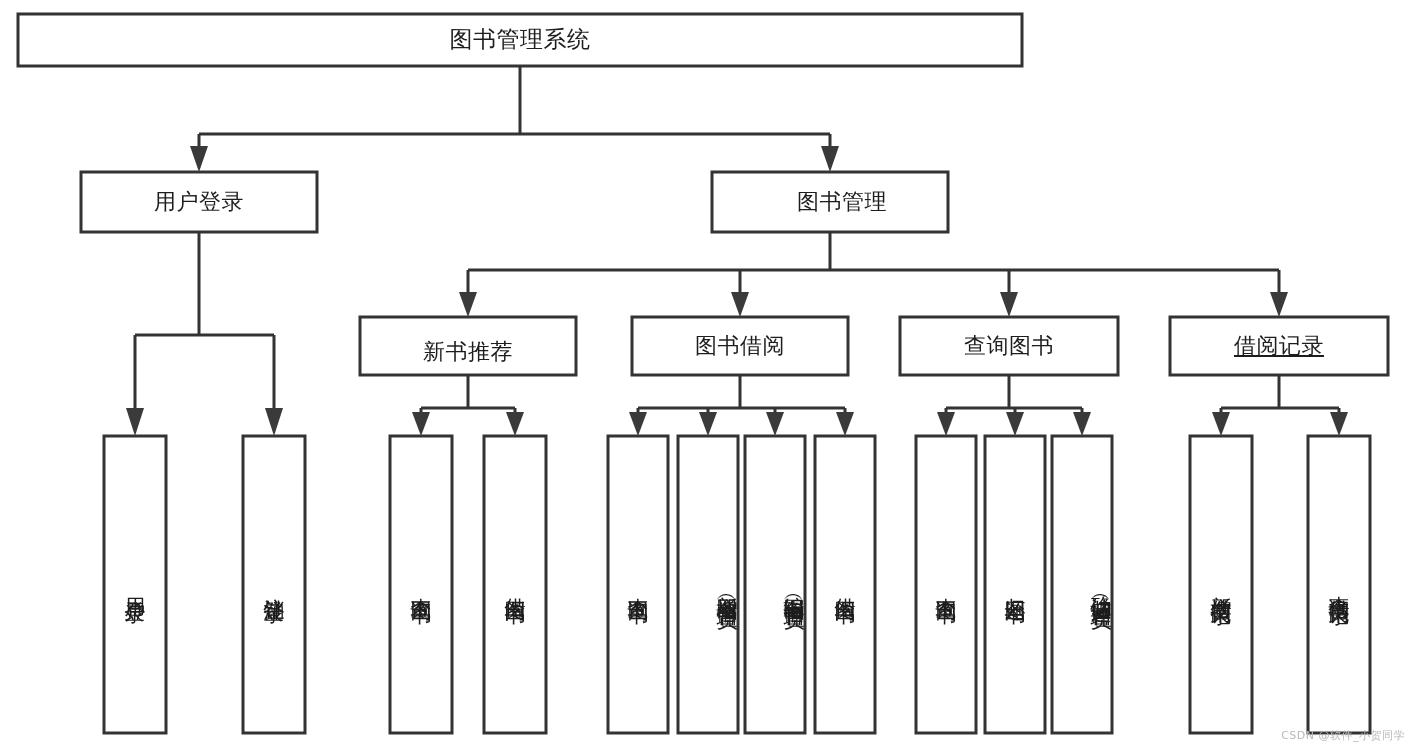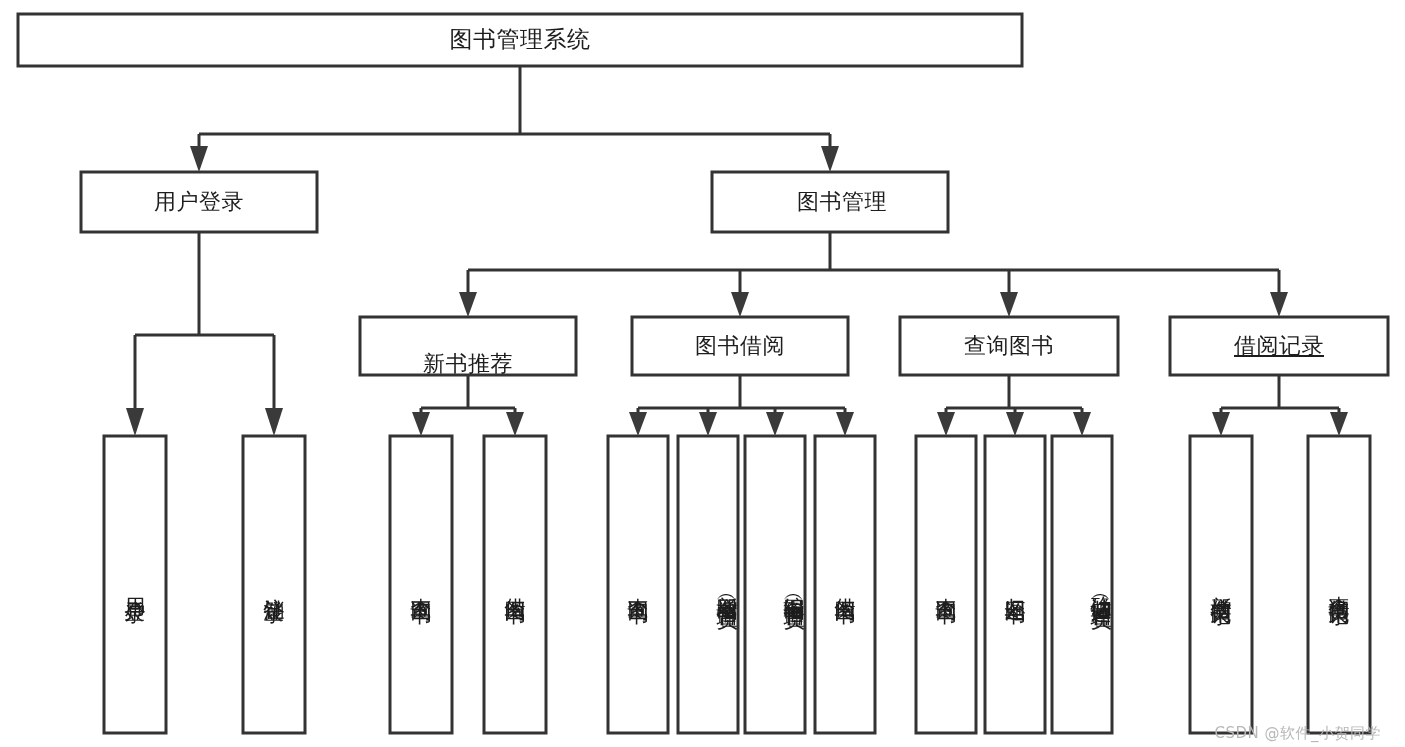--- a/index.html
+++ b/index.html
@@ -70,23 +70,23 @@
     letter-spacing: 2px;
     justify-content: center;
     align-items: center;
   }
   .label-v.long {
     align-items: flex-start;
     justify-content: center;
   }
   .watermark {
     position: absolute;
-    right: 24px;
+    right: 0;
     bottom: 4px;
-    font-size: 15px;
+    font-size: 11px;
     color: #b8b8b8;
     font-family: "DejaVu Sans", "Liberation Sans", sans-serif;
     letter-spacing: 0.5px;
     white-space: nowrap;
     margin-top: 9px;
   }
 </style>
 </head>
 <body>
 
@@ -181,21 +181,21 @@
     <path class="edge-line" d="M 1339 408 L 1339 416"></path>
     <polygon class="arrow-head" points="1212,412 1230,412 1221,436"></polygon>
     <polygon class="arrow-head" points="1330,412 1348,412 1339,436"></polygon>
   </svg>
 
   <div class="node-label label-h label-root" style="left:18px; top:14px; width:1004px; height:52px;">图书管理系统</div>
 
   <div class="node-label label-h" style="left:81px; top:172px; width:236px; height:60px;">用户登录</div>
   <div class="node-label label-h" style="left:712px; top:172px; width:236px; height:60px;padding-left:24px;">图书管理</div>
 
-  <div class="node-label label-h" style="left:360px; top:335px; width:216px; height:58px;">新书推荐</div>
+  <div class="node-label label-h" style="left:360px; top:323px; width:216px; height:58px;">新书推荐</div>
   <div class="node-label label-h" style="left:632px; top:317px; width:216px; height:58px;">图书借阅</div>
   <div class="node-label label-h" style="left:900px; top:317px; width:218px; height:58px;">查询图书</div>
   <div class="node-label label-h" style="left:1170px; top:317px; width:218px; height:58px;text-decoration:underline;">借阅记录</div>
 
   <div class="node-label label-v" style="left:104px; top:436px; width:62px; height:297px;">用户登录</div>
   <div class="node-label label-v" style="left:243px; top:436px; width:62px; height:297px;">注销登录</div>
 
   <div class="node-label label-v" style="left:390px; top:436px; width:62px; height:297px;">查询图书</div>
   <div class="node-label label-v" style="left:484px; top:436px; width:62px; height:297px;">借阅图书</div>
 

